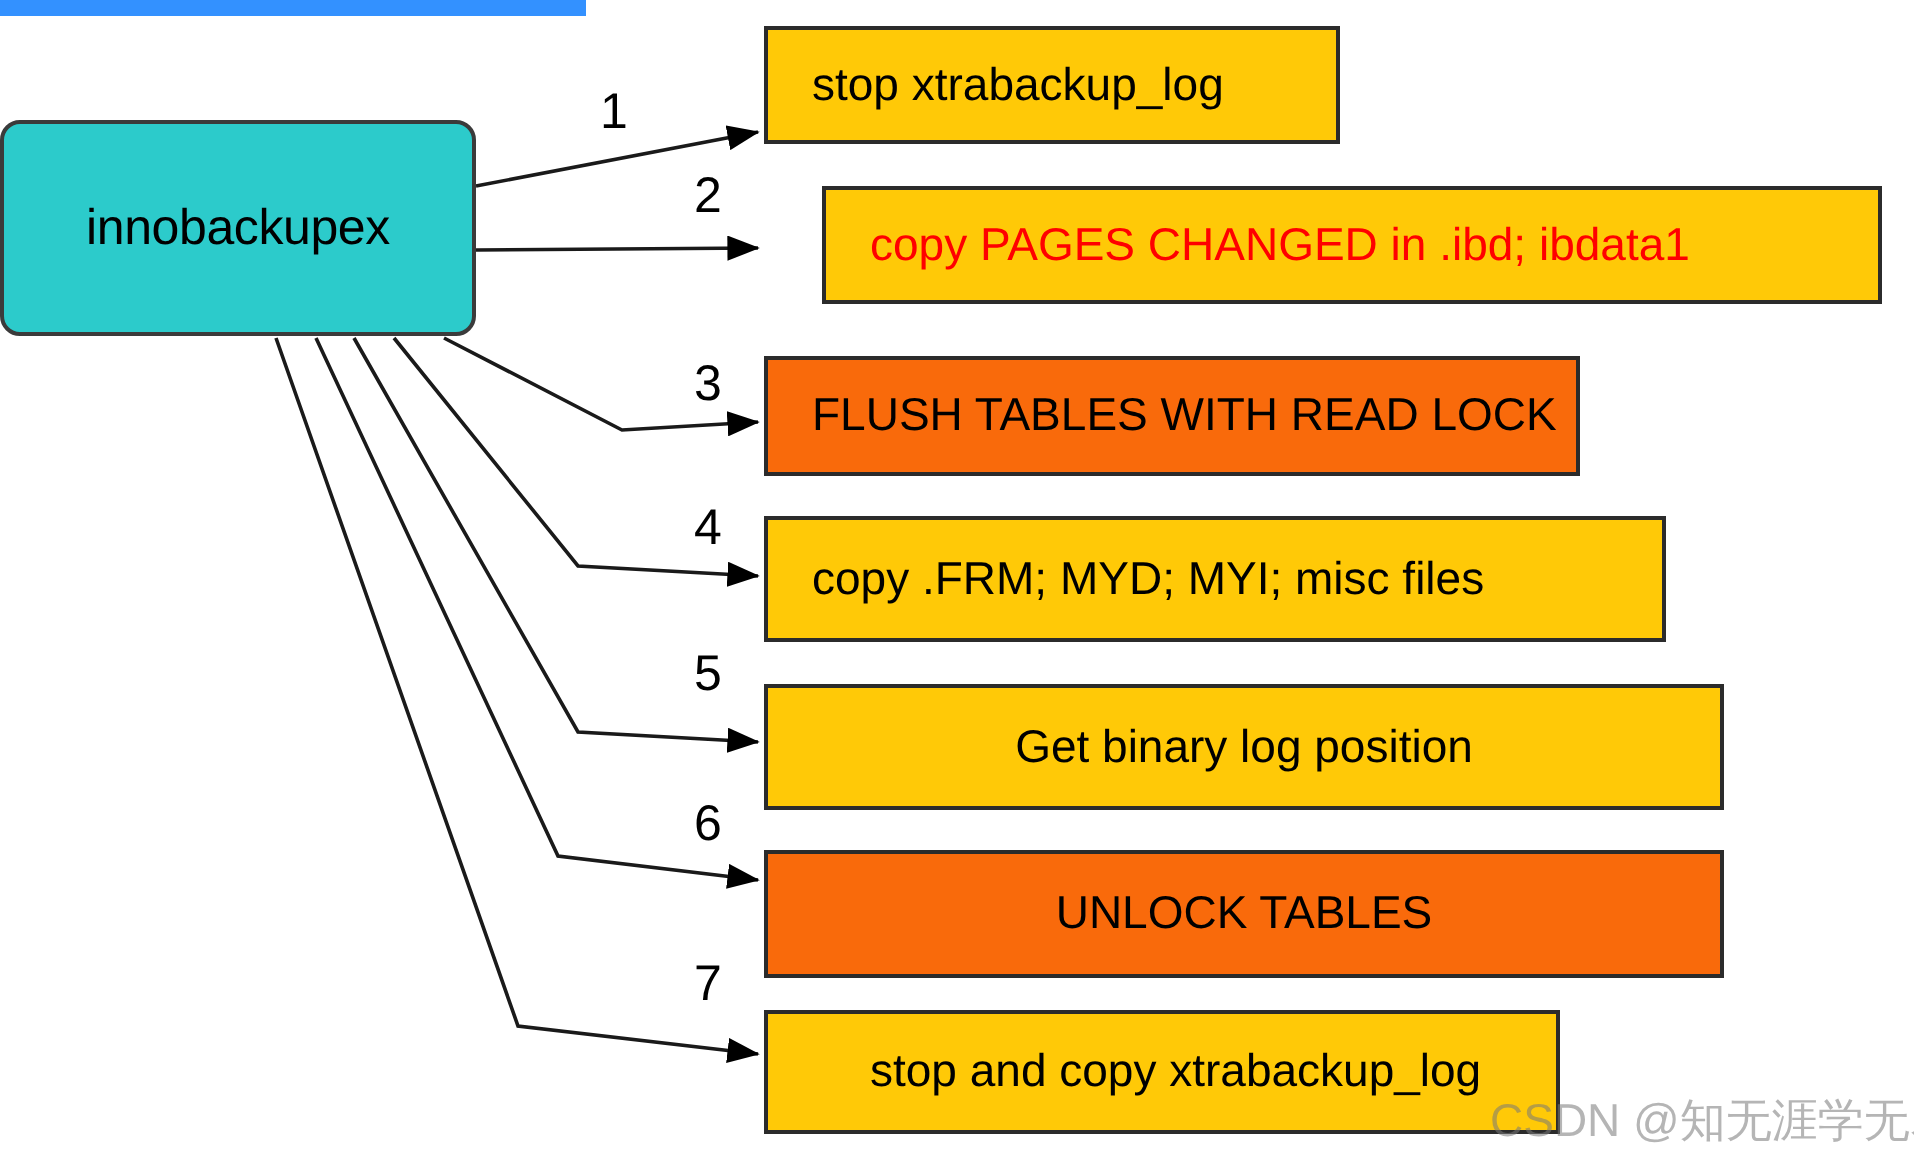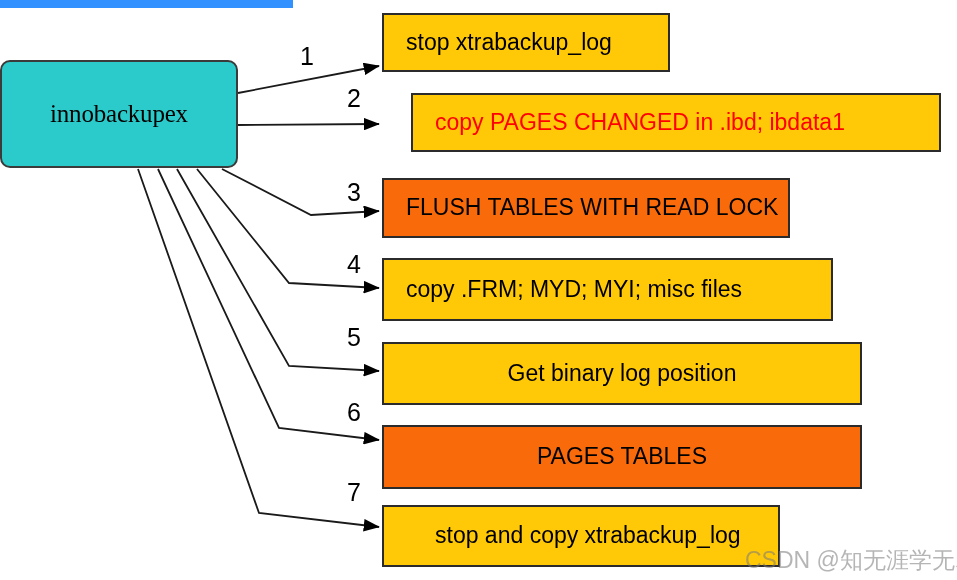--- a/index.html
+++ b/index.html
@@ -121,21 +121,21 @@
         <path d="M 238 93 L 379 66" marker-end="url(#arrowhead)"></path>
         <path d="M 238 125 L 379 124" marker-end="url(#arrowhead)"></path>
         <path d="M 222 169 L 311 215 L 379 211" marker-end="url(#arrowhead)"></path>
         <path d="M 197 169 L 289 283 L 379 288" marker-end="url(#arrowhead)"></path>
         <path d="M 177 169 L 289 366 L 379 371" marker-end="url(#arrowhead)"></path>
         <path d="M 158 169 L 279 428 L 379 440" marker-end="url(#arrowhead)"></path>
         <path d="M 138 169 L 259 513 L 379 527" marker-end="url(#arrowhead)"></path>
       </g>
   </svg>
 
-  <div class="source-node" style="left: 0px; top: 60px; width: 238px; height: 108px; background: rgb(44, 203, 203); border-color: rgb(59, 59, 59); font-family: Liberation Serif, serif;">
+  <div class="source-node" style="left: 0px; top: 60px; width: 238px; height: 108px; background: rgb(44, 203, 203); border-color: rgb(59, 59, 59);">
     <span class="node-label">innobackupex</span>
   </div>
 
   <div id="steps-layer">
       <div class="step-box align-left" style="left: 382px; top: 13px; width: 288px; height: 59px; background: rgb(255, 201, 7); border-color: rgb(43, 43, 43);">
         <span class="step-label" style="color: rgb(0, 0, 0);">stop xtrabackup_log</span>
       </div>
       <div class="arrow-number" style="left: 300px; top: 44px;">1</div>
       <div class="step-box align-left" style="left: 382px; top: 93px; width: 530px; height: 59px; background: rgb(255, 201, 7); border-color: rgb(43, 43, 43); margin-left: 29px;">
         <span class="step-label" style="color: rgb(255, 0, 0);">copy PAGES CHANGED in .ibd; ibdata1</span>
@@ -147,21 +147,21 @@
       <div class="arrow-number" style="left: 347px; top: 180px;">3</div>
       <div class="step-box align-left" style="left: 382px; top: 258px; width: 451px; height: 63px; background: rgb(255, 201, 7); border-color: rgb(43, 43, 43);">
         <span class="step-label" style="color: rgb(0, 0, 0);">copy .FRM; MYD; MYI; misc files</span>
       </div>
       <div class="arrow-number" style="left: 347px; top: 252px;">4</div>
       <div class="step-box align-center" style="left: 382px; top: 342px; width: 480px; height: 63px; background: rgb(255, 201, 7); border-color: rgb(43, 43, 43);">
         <span class="step-label" style="color: rgb(0, 0, 0);">Get binary log position</span>
       </div>
       <div class="arrow-number" style="left: 347px; top: 325px;">5</div>
       <div class="step-box align-center" style="left: 382px; top: 425px; width: 480px; height: 64px; background: rgb(249, 106, 11); border-color: rgb(43, 43, 43);">
-        <span class="step-label" style="color: rgb(0, 0, 0);">PAGES TABLES</span>
+        <span class="step-label" style="color: rgb(0, 0, 0);">UNLOCK TABLES</span>
       </div>
       <div class="arrow-number" style="left: 347px; top: 400px;">6</div>
       <div class="step-box align-left" style="left: 382px; top: 505px; width: 398px; height: 62px; background: rgb(255, 201, 7); border-color: rgb(43, 43, 43);">
         <span class="step-label" style="color: rgb(0, 0, 0); margin-left: 29px;">stop and copy xtrabackup_log</span>
       </div>
       <div class="arrow-number" style="left: 347px; top: 480px;">7</div>
     </div>
 
   <div class="wm-csdn" style="left: 745px; top: 545px;">CSDN @知无涯学无尽</div>
 

